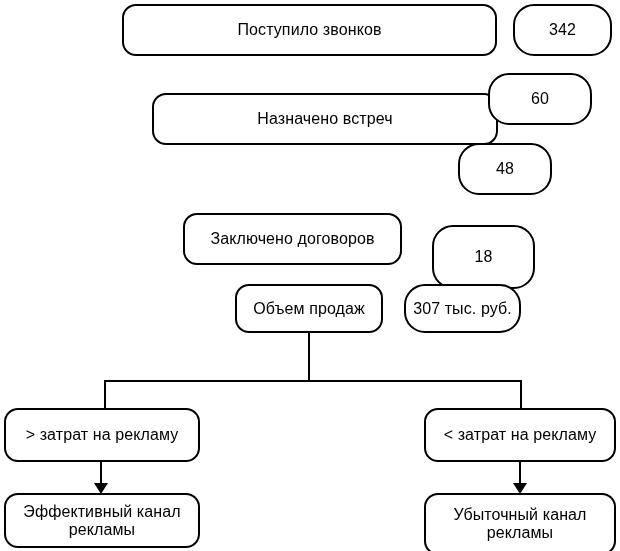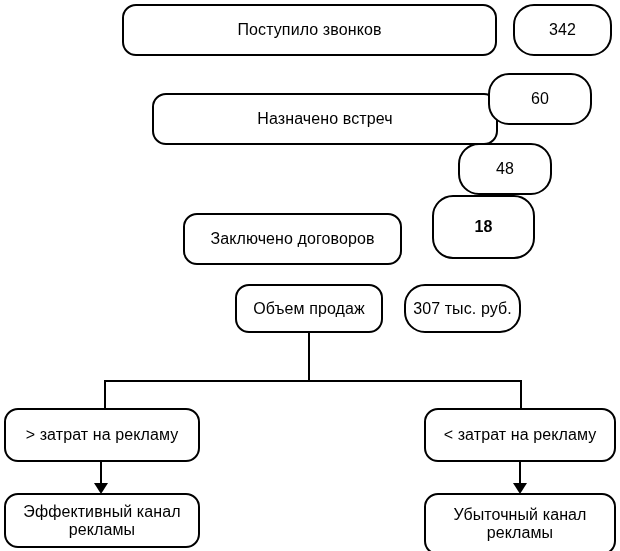--- a/index.html
+++ b/index.html
@@ -78,21 +78,21 @@
     <span class="label">60</span>
   </div>
 
   <div class="node value" style="left:458px; top:143px; width:94px; height:52px;">
     <span class="label">48</span>
   </div>
 
   <div class="node" style="left:183px; top:213px; width:219px; height:52px;">
     <span class="label">Заключено договоров</span>
   </div>
-  <div class="node value" style="left:432px; top:195px; width:103px; height:64px;font-weight:bold;">
+  <div class="node value" style="left:432px; top:225px; width:103px; height:64px;">
     <span class="label">18</span>
   </div>
 
   <div class="node tight" style="left:235px; top:284px; width:148px; height:49px;">
     <span class="label">Объем продаж</span>
   </div>
   <div class="node value tight" style="left:404px; top:284px; width:117px; height:49px;">
     <span class="label">307 тыс. руб.</span>
   </div>
 

